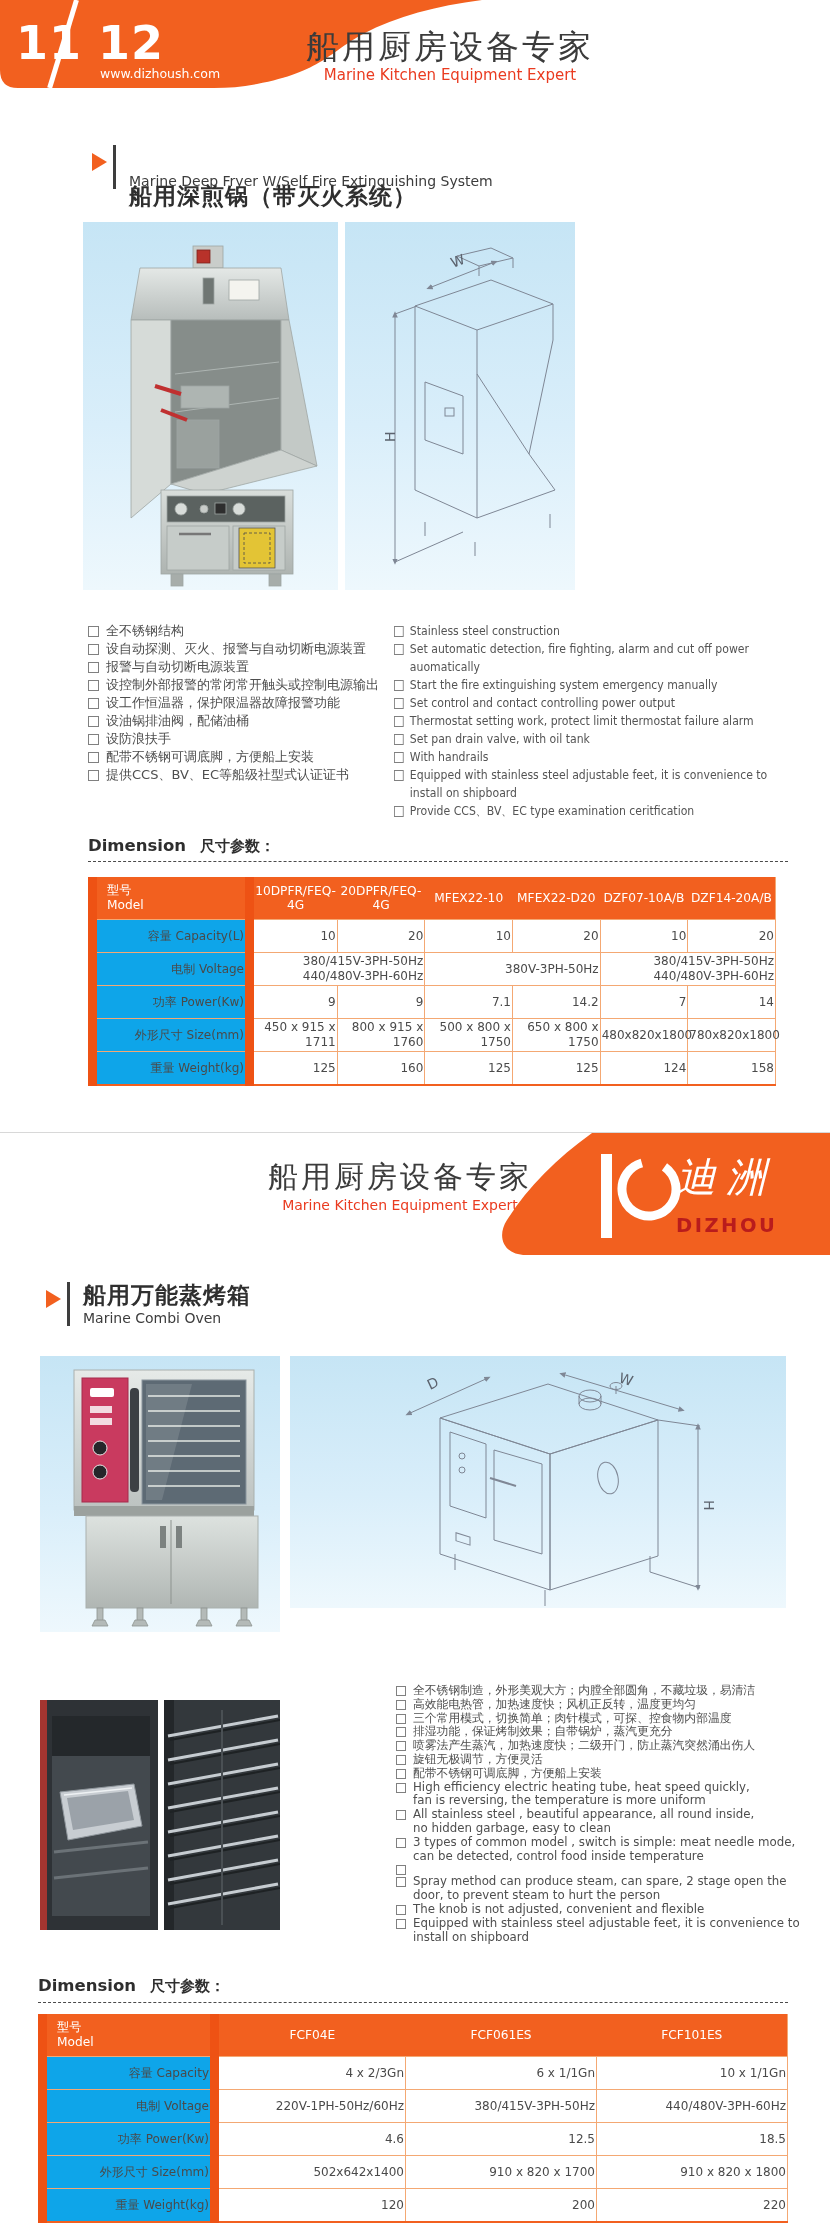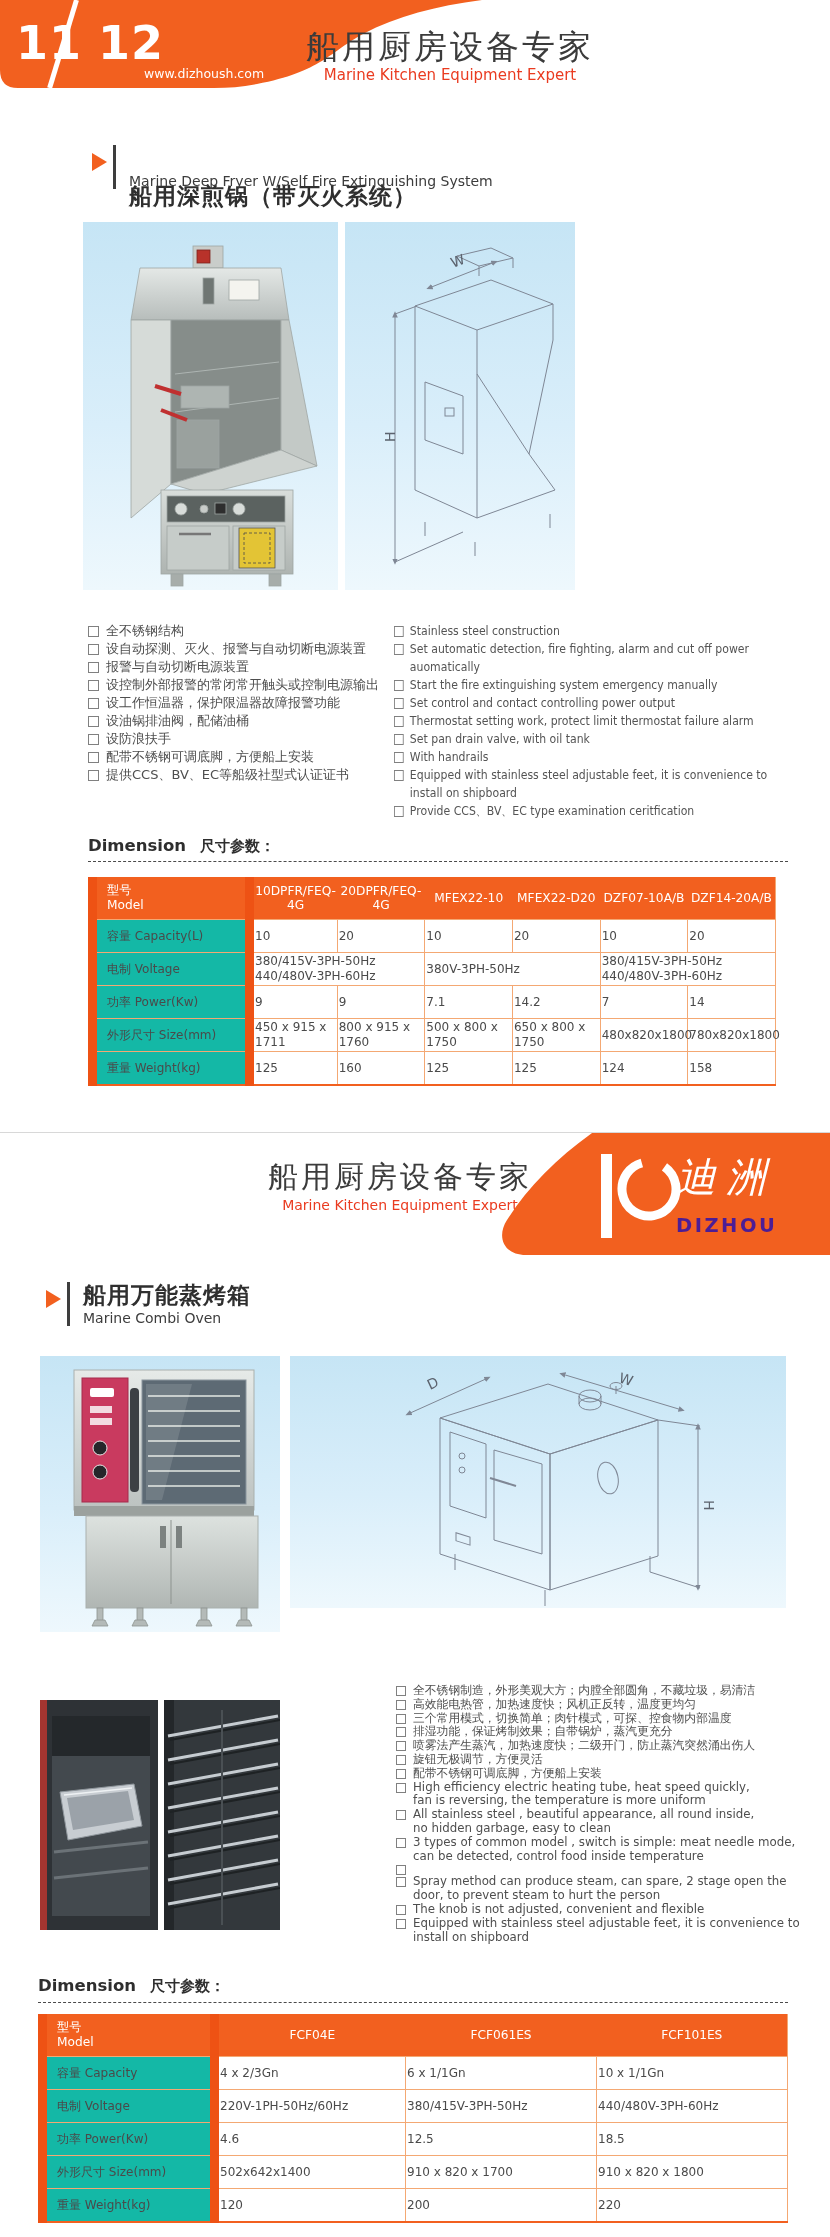--- a/index.html
+++ b/index.html
@@ -6,21 +6,21 @@
   .sheet{position:relative;width:830px;height:2237px;background:#fff;overflow:hidden;
          font-family:"DejaVu Sans","Liberation Sans",sans-serif;color:#3f3f3f;}
   .abs{position:absolute;}
 
   
   .p1-header-shape{position:absolute;left:0;top:0;width:830px;height:95px;}
   .p1-num{position:absolute;top:16px;font-size:46px;font-weight:bold;color:#fff;letter-spacing:1px;}
   .p1-num-l{left:16px;}
   .p1-num-r{left:98px;}
   .p1-slash{position:absolute;left:74px;top:0px;width:5px;height:92px;background:#fff;transform:rotate(17deg);transform-origin:top center;}
-  .p1-site{position:absolute;left:100px;top:66px;font-size:12.5px;color:#fff;margin-left:44px;}
+  .p1-site{position:absolute;left:100px;top:66px;font-size:12.5px;color:#fff;}
   .p1-title-zh{position:absolute;left:300px;top:25px;width:300px;text-align:center;font-size:33px;color:#3b3b3b;letter-spacing:3px;}
   .p1-title-en{position:absolute;left:300px;top:66px;width:300px;text-align:center;font-size:15px;color:#ea3b20;}
 
   
   .tri{width:0;height:0;border-left:15px solid #f2601f;border-top:9px solid transparent;border-bottom:9px solid transparent;}
   .vbar{width:3px;background:#3e3e3e;}
   .sec-zh{font-size:23px;font-weight:bold;color:#2f2f2f;letter-spacing:1px;}
   .sec-en{font-size:14px;color:#3c3c3c;}
   .s1-tri{left:92px;top:153px;}
   .s1-bar{left:113px;top:145px;height:44px;}
@@ -65,36 +65,36 @@
   .dl2{left:38px;top:1976px;}
 
   
   table.spec{border-collapse:collapse;table-layout:fixed;position:absolute;
              border-left:9px solid #ee5214;border-bottom:2px solid #f2601f;border-right:1px solid #f4a873;
              font-size:12px;color:#4a4a4a;padding-left:23px;}
   .t1{left:88px;top:877px;width:688px;}
   .t2{left:38px;top:2014px;width:750px;}
   table.spec th{background:#f2601f;color:#fff;font-weight:normal;border:none;height:40px;font-size:12.2px;}
   table.spec th.lab{text-align:left;padding-left:10px;line-height:15px;}
-  table.spec td{border:1px solid #f4a873;text-align:left;height:30px;white-space:pre-line;line-height:15px;}
-  table.spec td.lab{text-align:left;padding-left:10px;background:#14b8a6;border-left:none;}
+  table.spec td{border:1px solid #f4a873;text-align:right;height:30px;white-space:pre-line;line-height:15px;}
+  table.spec td.lab{text-align:right;padding-left:10px;background:#0ea5e9;border-left:none;}
   table.spec th.lab,table.spec td.lab{border-right:9px solid #ee5214;}
   .t1 col.c0{width:157px;}
   .t2 col.c0{width:172px;}
   .t2 td{height:31px;}
 
   
   .p2-divider{position:absolute;left:0;top:1132px;width:830px;height:1px;background:#d8d8d8;}
   .p2-title-zh{position:absolute;left:255px;top:1157px;width:290px;text-align:center;font-size:30px;color:#3b3b3b;letter-spacing:3px;}
   .p2-title-en{position:absolute;left:255px;top:1197px;width:290px;text-align:center;font-size:14px;color:#ea3b20;}
   .logo-shape{position:absolute;left:480px;top:1133px;width:350px;height:122px;}
   .logo-bar{position:absolute;left:601px;top:1154px;width:11px;height:84px;background:#fff;}
   .logo-ring{position:absolute;left:616px;top:1156px;width:66px;height:66px;}
   .logo-zh{position:absolute;left:676px;top:1150px;font-size:40px;color:#fff;letter-spacing:10px;white-space:nowrap;font-style:italic;}
-  .logo-en{position:absolute;left:676px;top:1214px;font-size:19.5px;font-weight:bold;color:#4c1d95;letter-spacing:2.5px;}
+  .logo-en{position:absolute;left:676px;top:1214px;font-size:19.5px;font-weight:bold;color:#b91c1c;letter-spacing:2.5px;}
 
   svg{display:block;}
 </style>
 </head>
 <body>
 
 <div class="sheet">
 
   <svg class="p1-header-shape" viewBox="0 0 830 95" preserveAspectRatio="none" aria-hidden="true">
     <path d="M0,0 L482,0 C436,6 397,16 363,34 C331,51 321,72 257,84 C242,86.7 229,88 214,88 L18,88 Q0,88 0,70 Z" fill="#f2601f"></path>

